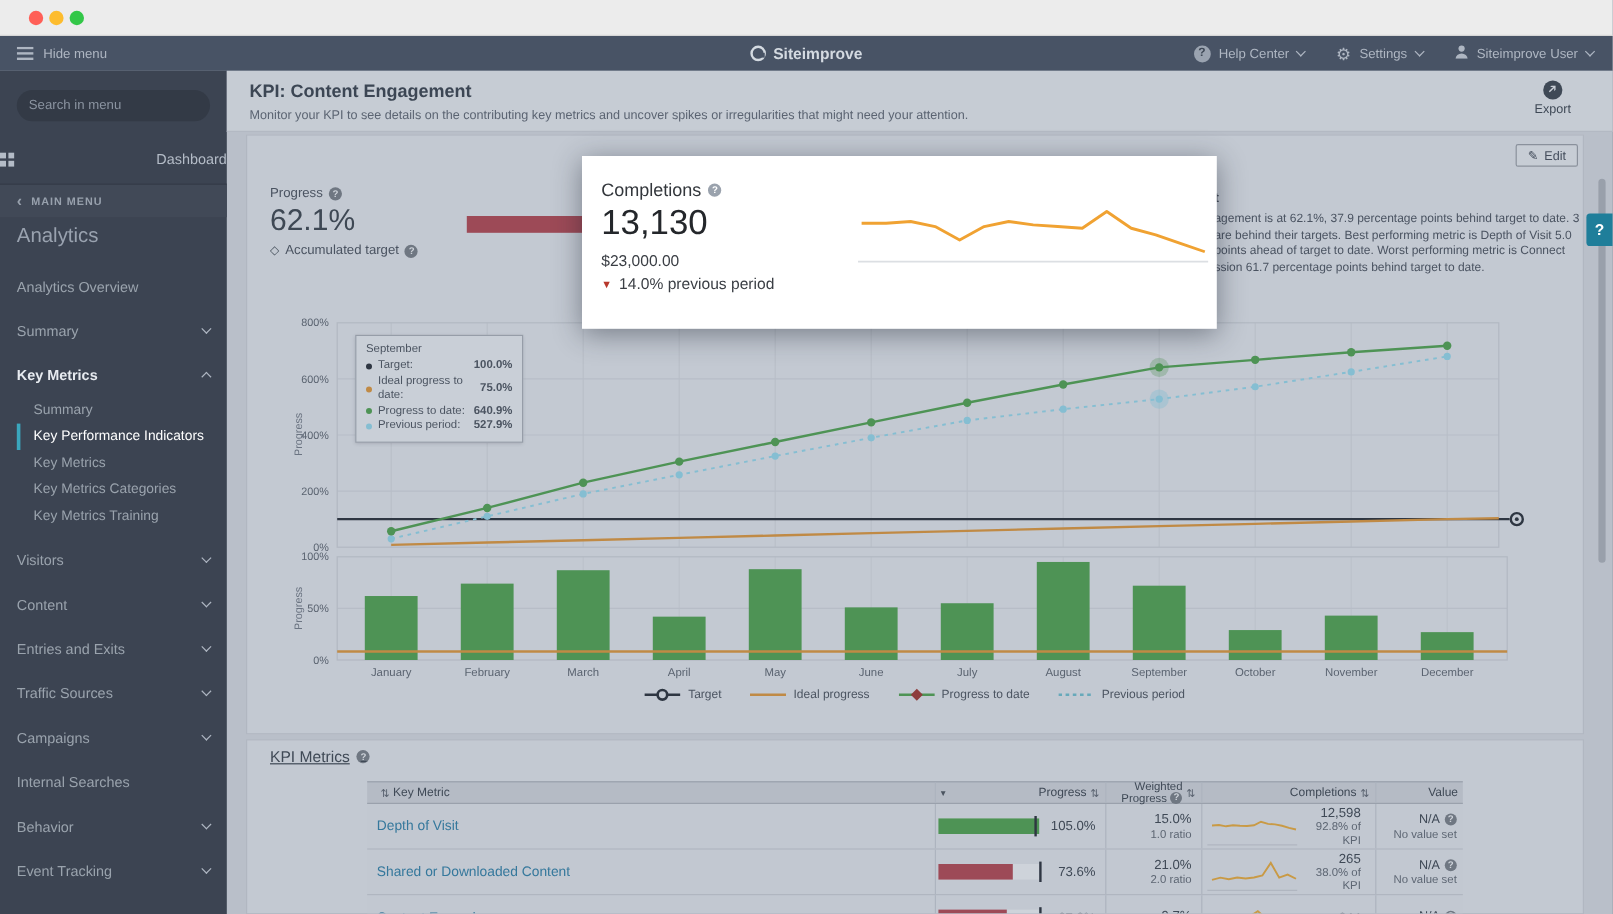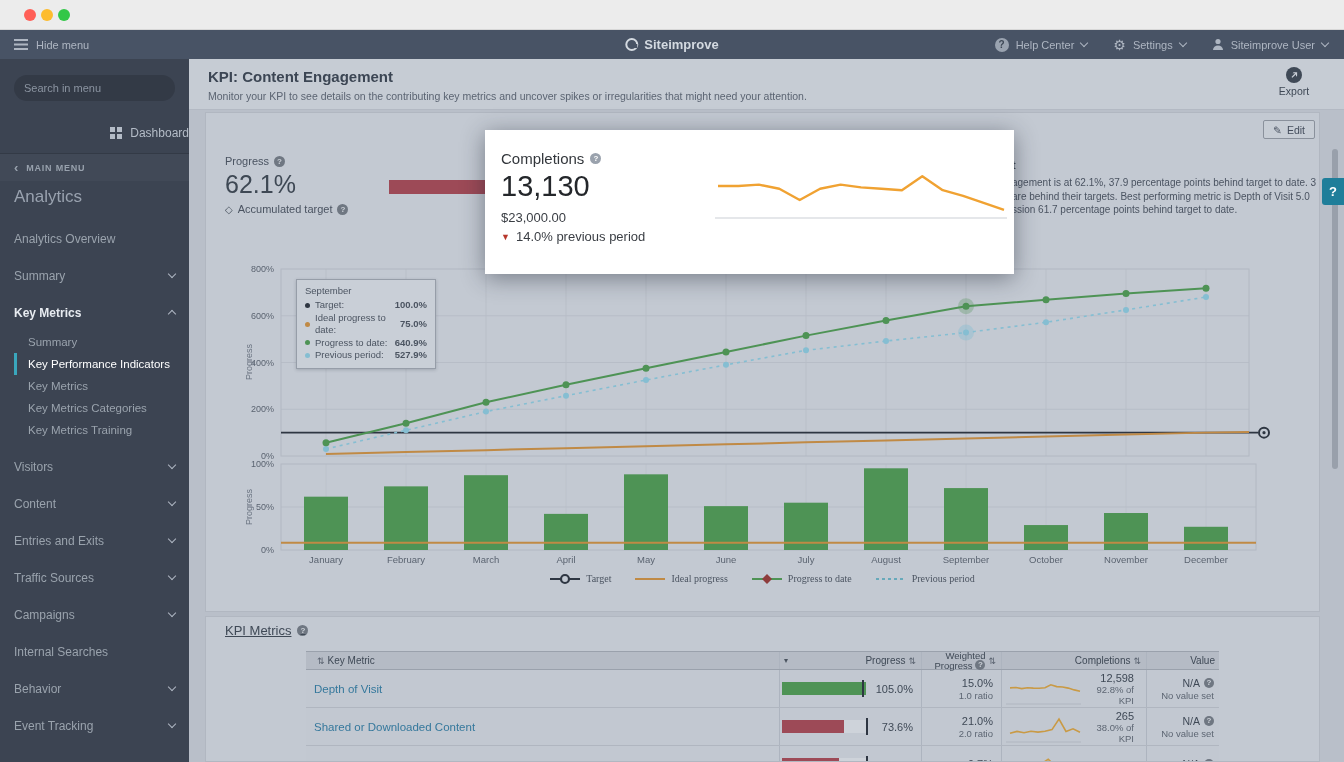--- a/index.html
+++ b/index.html
@@ -22,21 +22,21 @@
   .chv { width:6px; height:6px; border-right:1.5px solid #aeb6c2; border-bottom:1.5px solid #aeb6c2; display:inline-block; transform:rotate(45deg); margin-top:-3px; }
   .chv.up { transform:rotate(-135deg); margin-top:3px; }
   .q-nav { width:14px; height:14px; border-radius:50%; background:#9aa3b0; color:#3e4856; font-size:10px; font-weight:bold; text-align:center; line-height:14px; }
   .gear { font-size:14px; color:#aeb6c2; line-height:14px; }
 
   
   .sidebar { position:absolute; top:59px; left:0; bottom:0; width:189px; background:#3c4452; color:#9aa3ad; }
   .search-wrap { position:absolute; top:16px; left:14px; width:161px; height:26px; background:#333a46; border-radius:13px; display:flex; align-items:center; padding:0 10px; }
   .search-wrap input { flex:1; border:0; outline:0; background:transparent; color:#b6bec9; font-size:11px; font-family:"Liberation Sans",sans-serif; }
   .search-wrap input::placeholder { color:#8b94a1; }
-  .dash-item { position:absolute; top:61px; left:0; right:0; height:26px; display:flex; align-items:center; justify-content:flex-end; gap:8px; font-size:12px; color:#b4bcc7; cursor:pointer; }
+  .dash-item { position:absolute; top:61px; left:0; right:0; height:26px; display:flex; align-items:center; justify-content:space-between; gap:8px; font-size:12px; color:#b4bcc7; cursor:pointer; }
   .side-divider { position:absolute; top:94px; left:0; right:0; border-top:1px solid #333a46; }
   .main-menu { position:absolute; top:95px; left:0; right:0; height:27px; background:#414957; display:flex; align-items:center; gap:7px; padding-left:14px; font-size:9px; font-weight:bold; letter-spacing:0.8px; color:#98a1ad; cursor:pointer; }
   .back-arrow { font-size:13px; line-height:9px; color:#98a1ad; }
   .side-section { position:absolute; top:128px; left:14px; font-size:17px; color:#99a2af; }
   .nav-list { position:absolute; top:161px; left:0; right:0; }
   .s-item { height:37px; display:flex; align-items:center; padding:0 14px; font-size:12px; color:#9aa3ad; cursor:pointer; }
   .s-item .lbl { flex:1; }
   .s-item.expanded { color:#e7ebf0; font-weight:bold; }
   .sub-list { margin-bottom:7px; }
   .s-sub { height:22px; display:flex; align-items:center; margin-left:14px; padding-left:11px; border-left:3px solid transparent; font-size:11.5px; color:#9aa3ad; cursor:pointer; }
@@ -67,21 +67,21 @@
   .chart-svg { position:absolute; left:0; top:128px; }
 
   .chart-tip { position:absolute; left:90px; top:166px; width:140px; background:#c9cfd7; border:1px solid #969da8; padding:5px 8px 6px 8px; font-size:9.5px; color:#4b5461; box-shadow:0 1px 3px rgba(60,65,80,.25); }
   .tip-title { margin-bottom:3px; }
   .tip-row { display:flex; align-items:center; gap:5px; line-height:12.5px; }
   .tip-dot { width:5px; height:5px; border-radius:50%; flex:0 0 auto; }
   .tip-lbl { flex:1; }
   .tip-val { font-weight:bold; }
 
   .legend { position:absolute; left:0; top:460px; width:100%; display:flex; justify-content:center; gap:24px; align-items:center; }
-  .legend-item { display:flex; gap:6px; font-size:10px; color:#4b5461; cursor:pointer;font-family:Liberation Serif, serif; }
+  .legend-item { display:flex; align-items:center; gap:6px; font-size:10px; color:#4b5461; cursor:pointer; }
 
   
   .metrics-panel { position:absolute; left:205px; top:616px; width:1115px; height:146px; background:#c3c9d2; border:1px solid #b1b7c1; overflow:hidden; }
   .metrics-title { position:absolute; left:19px; top:6px; font-size:13px; color:#3f4956; display:flex; gap:6px; align-items:center;text-decoration:underline; }
   .kpi-table { position:absolute; left:100px; top:34px; width:913px; background:#c2c8d1; font-size:11px; color:#3f4956; }
   .t-head { display:flex; height:19px; background:#b5bbc5; border-top:1px solid #9aa1ac; border-bottom:1px solid #9aa1ac; font-size:10px; align-items:center; }
   .t-head .cell { height:100%; display:flex; align-items:center; }
   .cell { border-left:1px solid #adb4bf; }
   .cell:first-child { border-left:0; }
   .c1 { width:473px; padding-left:8px; }
@@ -283,20 +283,21 @@
       <span>Accumulated target</span>
       <span class="qicon">?</span>
     </div>
     <div class="prog-bar" style="background: rgb(157, 74, 87);"></div>
 
     <div class="note">
       <div class="note-heading">t</div>
       <div>
           <div>agement is at 62.1%, 37.9 percentage points behind target to date. 3</div>
           <div>are behind their targets. Best performing metric is Depth of Visit 5.0</div>
+          <div>points ahead of target to date. Worst performing metric is Connect</div>
           <div>ssion 61.7 percentage points behind target to date.</div>
         </div>
     </div>
 
     <svg class="chart-svg" width="1115" height="340">
         <g>
           <line x1="120" y1="28" x2="120" y2="215" stroke="#b9bfc8" stroke-width="1"></line>
           <line x1="120" y1="223" x2="120" y2="309" stroke="#bcc2cb" stroke-width="1"></line>
           <line x1="200" y1="28" x2="200" y2="215" stroke="#b9bfc8" stroke-width="1"></line>
           <line x1="200" y1="223" x2="200" y2="309" stroke="#bcc2cb" stroke-width="1"></line>

